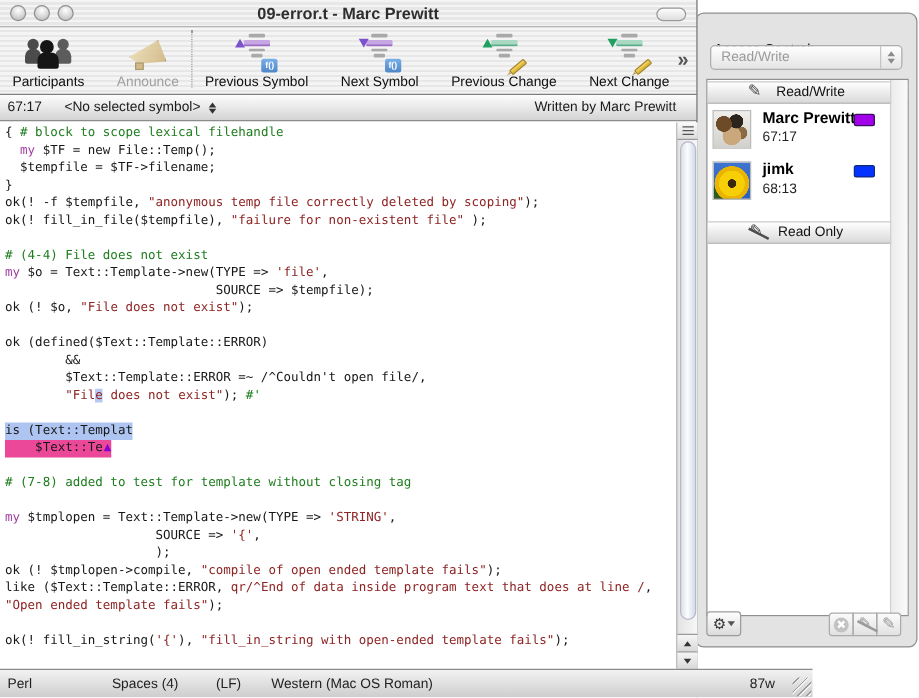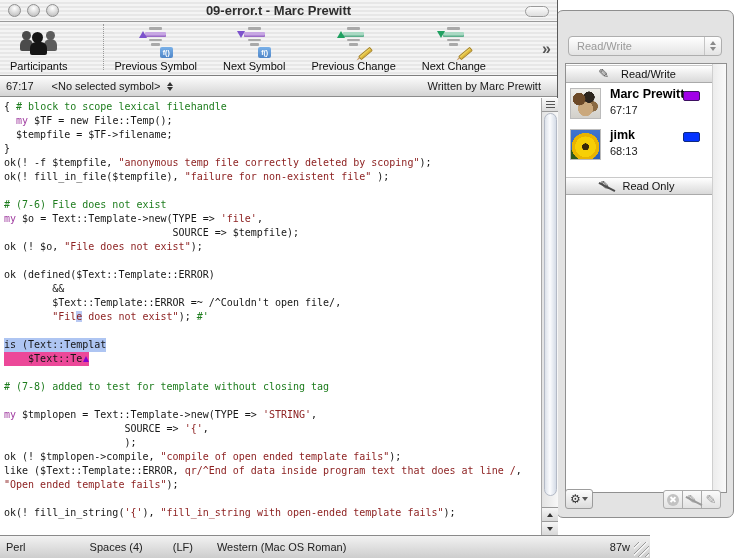--- a/index.html
+++ b/index.html
@@ -146,21 +146,21 @@
   .vthumb { position:absolute; left:1.5px; top:0; width:13px; height:383px; border-radius:7px;
     background:linear-gradient(90deg,#dde2ea,#fbfcfe 45%,#d4dbe6); border:1px solid #b4bac6; }
   .varrows { position:absolute; bottom:0; left:0; right:0; height:28px; }
   .varrow { height:14px; border-top:1px solid #9a9a9a; background:linear-gradient(#f6f6f6,#d8d8d8);
     display:flex; align-items:center; justify-content:center; }
   .varrow .tri-up { border-bottom-color:#333; } .varrow .tri-down { border-top-color:#333; }
 
   .statusbar { position:absolute; left:0; bottom:0; width:650px; height:23px; border-top:1px solid #8a8a8a;
     background:linear-gradient(#f2f2f2,#cdcdcd); display:flex; align-items:center; font-size:11px; color:#222; }
   .st-mode { margin-left:6px; } .st-spaces { margin-left:64px; } .st-lf { margin-left:30px; }
-  .st-enc { margin-left:24px; } .st-width { margin-left:auto; margin-right:20px; }
+  .st-enc { margin-left:24px; } .st-width { margin-left:auto; margin-right:30px; }
   .grip { position:absolute; right:1px; bottom:1px; width:15px; height:15px;
     background:repeating-linear-gradient(135deg, rgba(0,0,0,0) 0 3px, #9a9a9a 3px 4px, #f2f2f2 4px 5px); }
 </style>
 </head>
 <body>
 
 <div class="stage">
 
   <div class="drawer">
     <div class="drawer-title">Access Control:</div>
@@ -243,20 +243,27 @@
               <i class="bd"></i>
             </span>
           <span class="person p2">
               <i class="hd"></i>
               <i class="bd"></i>
             </span>
         </div>
         <span class="tb-label">Participants</span>
       </div>
       <div class="tb-gap"></div>
+      <div class="tb-item">
+        <div class="mega">
+            <i class="cone"></i>
+            <i class="handle"></i>
+          </div>
+        <span class="tb-label disabled">Announce</span>
+      </div>
       <div class="tb-sep"></div>
       <div class="tb-item">
         <div class="doc">
           <div class="r r1"></div>
             <div class="r r2 purple"></div>
             <div class="r r3"></div>
             <div class="r r4"></div>
           <span class="tri up purple"></span>
             <span class="fbadge">f()</span>
         </div>
@@ -313,21 +320,21 @@
 
     <div class="editor">
       <div class="code" id="code-lines">
           <div class="cl"><span><span class="d">{ </span><span class="c"># block to scope lexical filehandle</span></span></div>
           <div class="cl"><span><span class="d">  </span><span class="k">my</span><span class="d"> $TF = new File::Temp();</span></span></div>
           <div class="cl"><span><span class="d">  $tempfile = $TF-&gt;filename;</span></span></div>
           <div class="cl"><span><span class="d">}</span></span></div>
           <div class="cl"><span><span class="d">ok(! -f $tempfile, </span><span class="s">"anonymous temp file correctly deleted by scoping"</span><span class="d">);</span></span></div>
           <div class="cl"><span><span class="d">ok(! fill_in_file($tempfile), </span><span class="s">"failure for non-existent file"</span><span class="d"> );</span></span></div>
           <div class="cl"><span></span></div>
-          <div class="cl"><span><span class="c"># (7-6) File does not exist</span></span></div>
+          <div class="cl"><span><span class="c"># (4-4) File does not exist</span></span></div>
           <div class="cl"><span><span class="k">my</span><span class="d"> $o = Text::Template-&gt;new(TYPE =&gt; </span><span class="s">'file'</span><span class="d">,</span></span></div>
           <div class="cl"><span><span class="d">                            SOURCE =&gt; $tempfile);</span></span></div>
           <div class="cl"><span><span class="d">ok (! $o, </span><span class="s">"File does not exist"</span><span class="d">);</span></span></div>
           <div class="cl"><span></span></div>
           <div class="cl"><span><span class="d">ok (defined($Text::Template::ERROR)</span></span></div>
           <div class="cl"><span><span class="d">        &amp;&amp;</span></span></div>
           <div class="cl"><span><span class="d">        $Text::Template::ERROR =~ /^Couldn't open file/,</span></span></div>
           <div class="cl"><span><span class="d">        </span><span class="s">"Fil</span><span class="s hlb">e</span><span class="s"> does not exist"</span><span class="d">); </span><span class="c">#'</span></span></div>
           <div class="cl"><span></span></div>
           <div class="cl"><span style="background: rgb(174, 197, 242);"><span class="d">is (Text::Templat</span></span></div>

